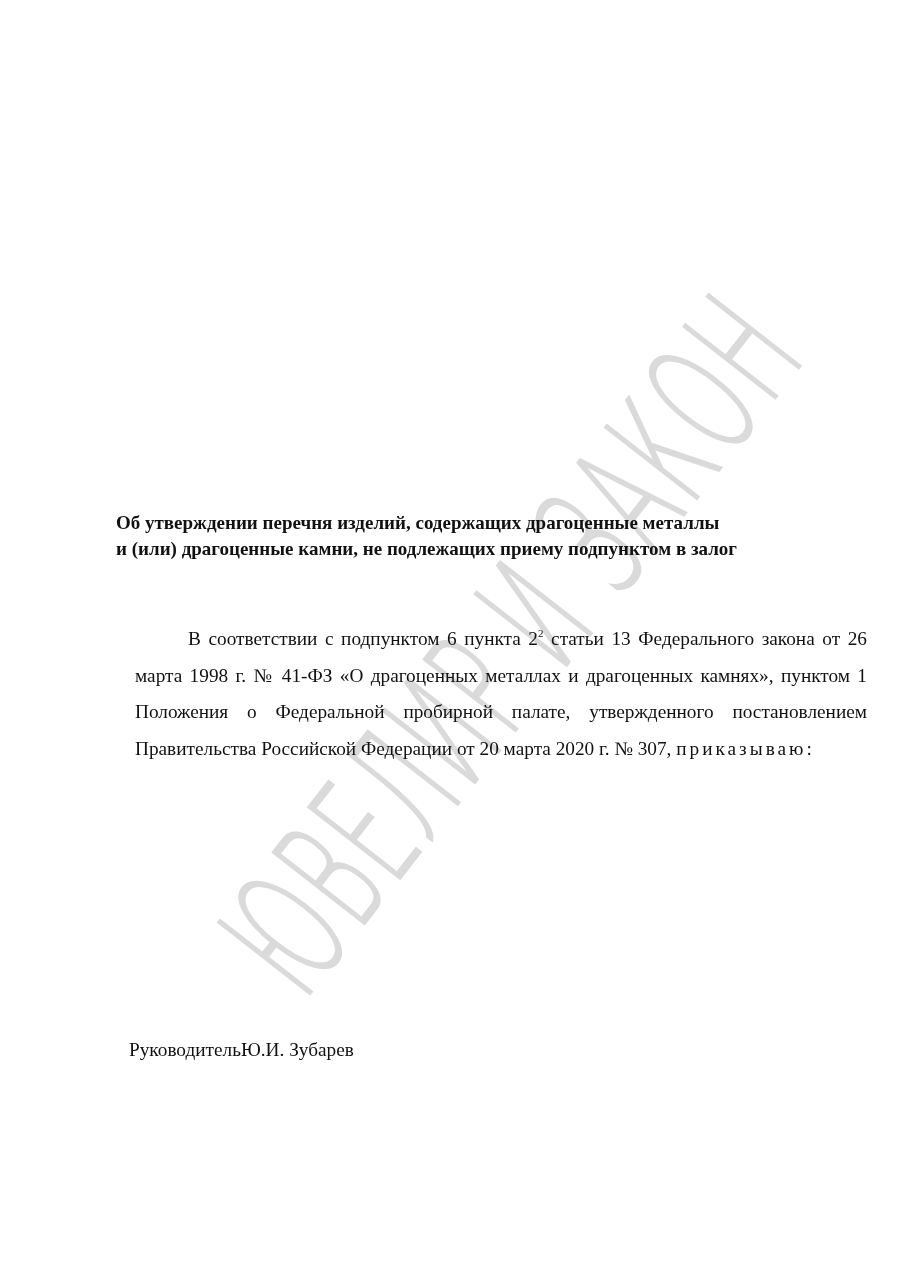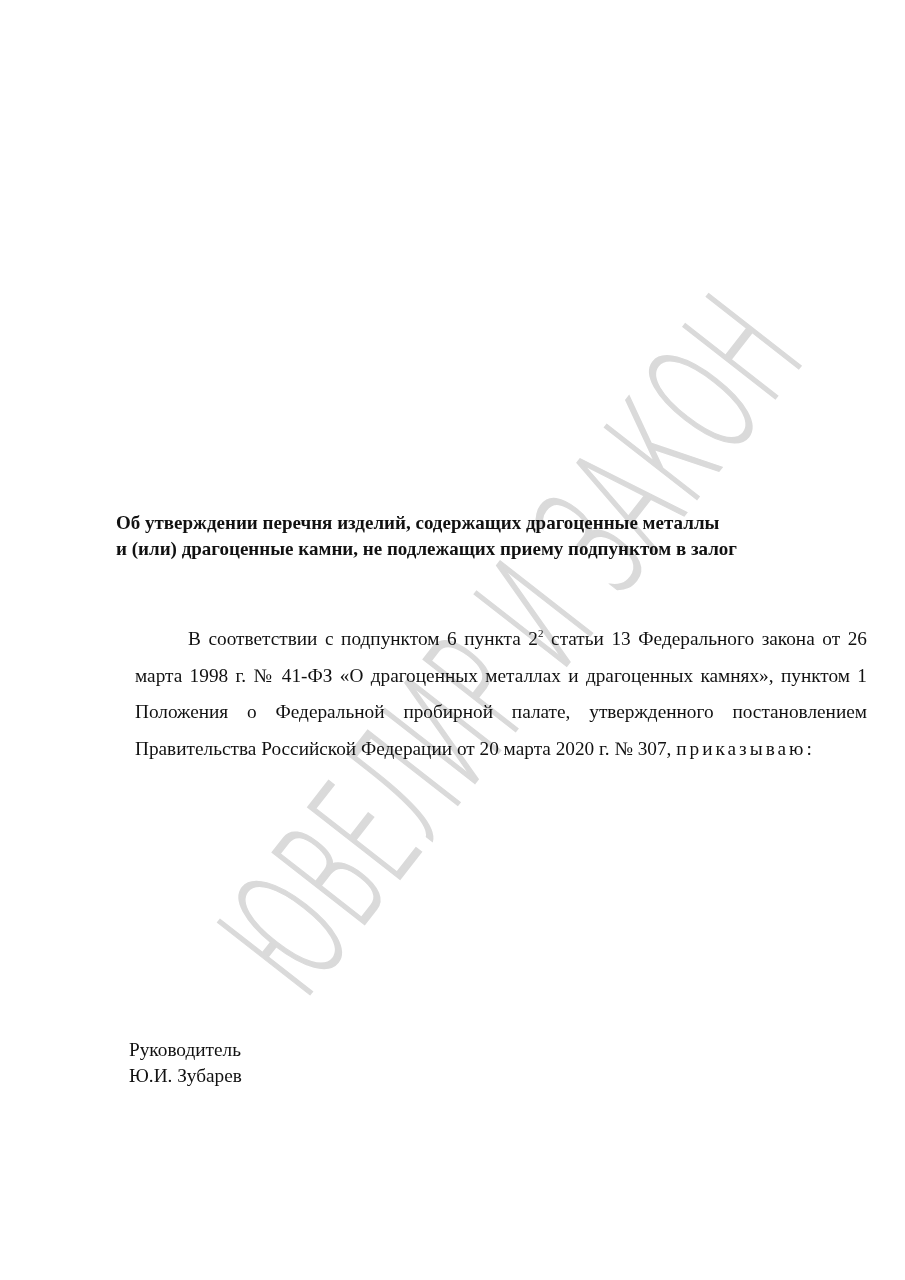--- a/index.html
+++ b/index.html
@@ -29,21 +29,21 @@
       position: absolute; left: 129px; width: 732px; top: 615px;
       font-size: 19.3px; line-height: 36.6px; margin: 6px;
     }
     .para { margin: 0; text-align: justify; text-indent: 55px; }
     .para.first { text-indent: 53px; }
     .spaced { letter-spacing: 3px; }
     sup { font-size: 11px; line-height: 0; vertical-align: 8px; }
     .signature {
       position: absolute; left: 129px; width: 732px; top: 1037px;
       display: flex; 
-      font-size: 19.3px; line-height: 26px; flex-direction: column;
+      font-size: 19.3px; line-height: 26px;
     }
   </style>
 </head>
 <body>
 
 <div class="watermark">
   <div class="wm-text">ЮВЕЛИР И ЗАКОН</div>
 </div>
 
 <div class="page">

